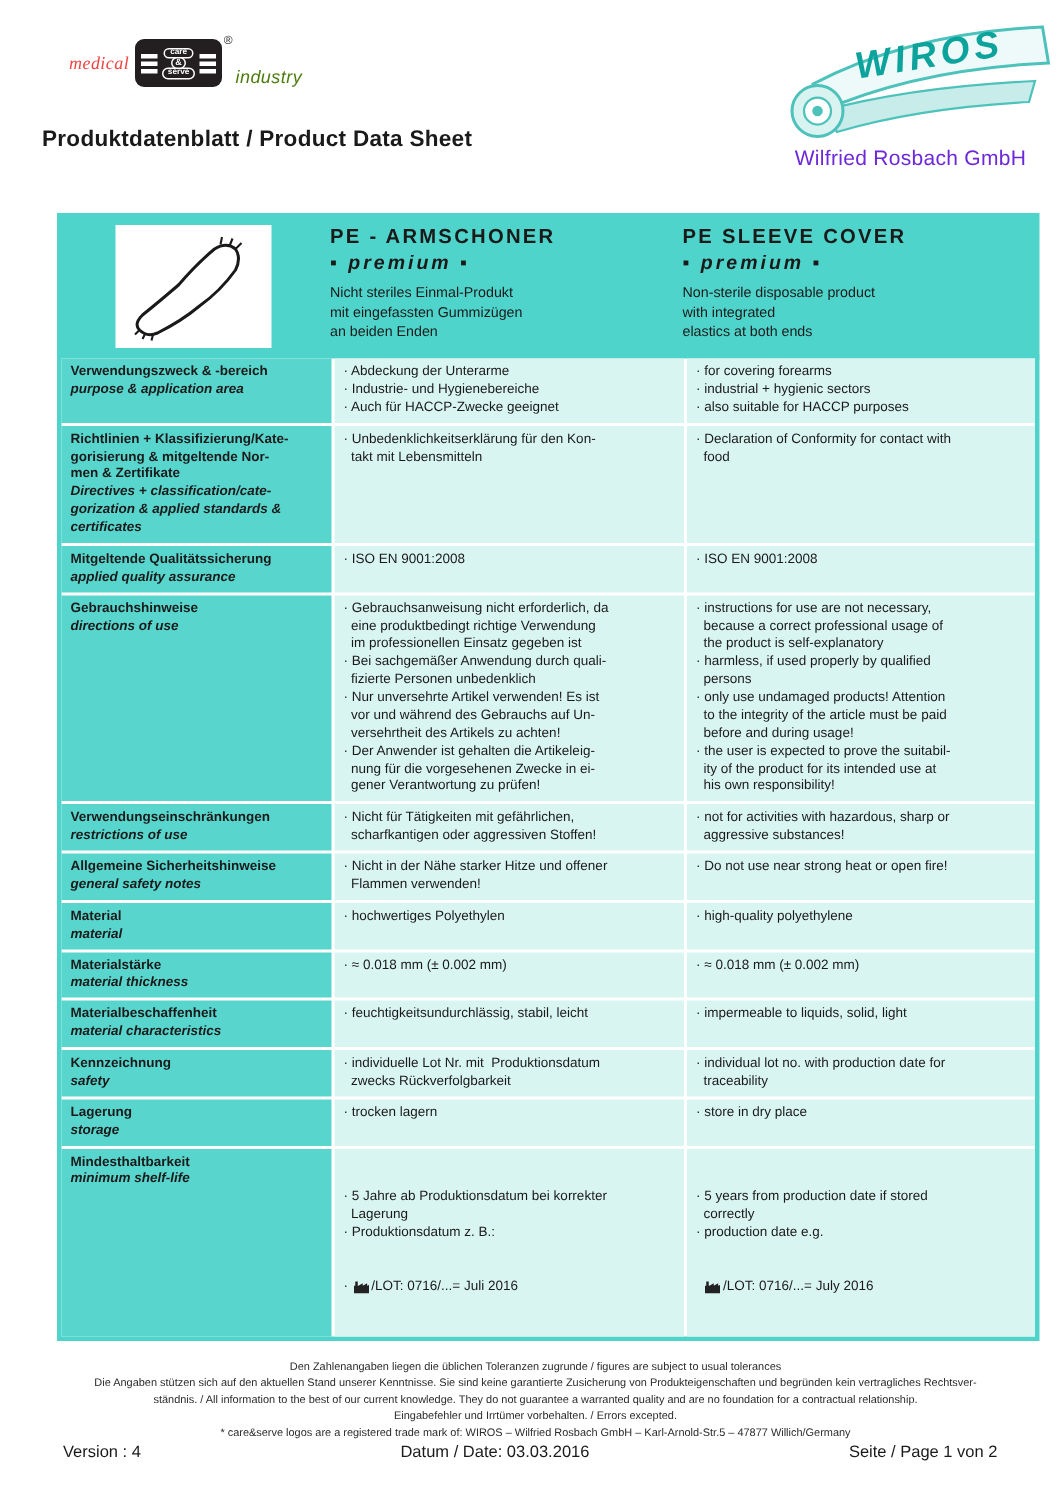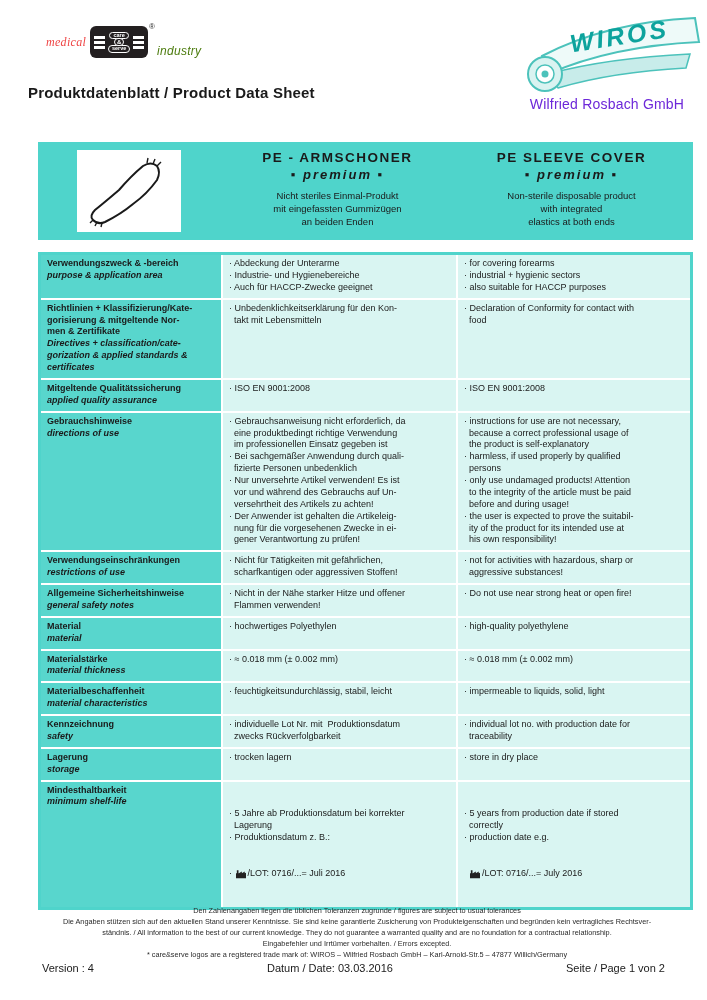--- a/index.html
+++ b/index.html
@@ -23,26 +23,26 @@
   .brand-industry { font-style:italic; font-size:12px; color:#4d7c0f; margin-left:2px; margin-top:18px; letter-spacing:.3px; }
   .wiros { position:absolute; top:8px; left:512px; width:190px; text-align:center; }
   .wiros-company { font-size:14px; color:#6d28d9; margin-top:-4px; letter-spacing:.2px; }
   .doc-title { position:absolute; top:84px; left:28px; font-size:15px; font-weight:bold;
                letter-spacing:.2px; }
   
   .band { position:absolute; top:142px; left:38px; width:655px; height:98px; background:#4fd4cb;
           display:grid; grid-template-columns:182px 235px 233px; }
   .band-imgwrap { display:flex; align-items:center; justify-content:center; }
   .band-img { width:104px; height:82px; background:#fff; display:flex; align-items:center; justify-content:center; }
-  .band-col { text-align:center; padding-top:8px; }
+  .band-col { padding-top:8px; }
   .band-title { font-size:13.5px; font-weight:bold; letter-spacing:1.5px; }
   .band-premium { font-size:13px; font-weight:bold; font-style:italic; letter-spacing:2px; margin-top:2px; }
   .band-sub { font-size:9.5px; margin-top:8px; line-height:1.35; white-space:pre-line; }
   
-  .sheet-table { position:absolute; top:252px; left:38px; width:655px; border:3px solid #4fd4cb;
+  .sheet-table { position:absolute; top:236px; left:38px; width:655px; border:3px solid #4fd4cb;
                  background:#ffffff; display:grid; grid-template-columns:180px 233px 232px; gap:2px; }
   .cell { padding:3px 6px 4px 6px; font-size:9px; line-height:1.32; }
   .cell.label { background:#58d6cd; }
   .cell.body { background:#d9f5f2; white-space:pre-wrap; }
   .lab-de { font-weight:bold; white-space:pre-line; }
   .lab-en { font-weight:bold; font-style:italic; white-space:pre-line; }
   .lotline { display:flex; align-items:center; }
   .lotline .pfx { white-space:pre; }
   .lotline svg { margin:0 1px 0 0; flex:none; }
   

